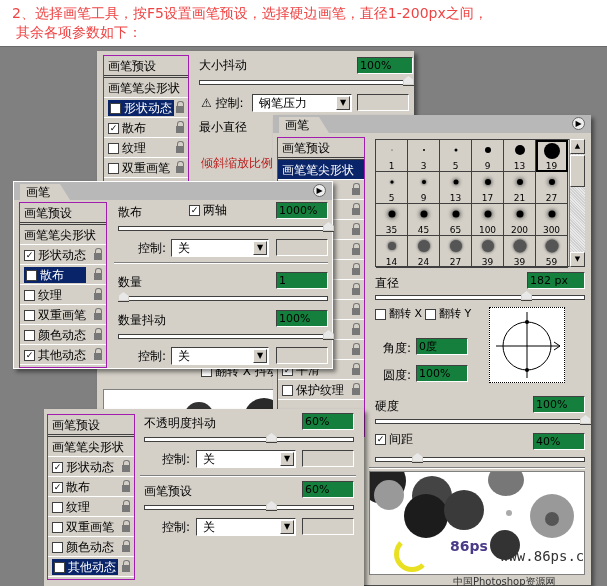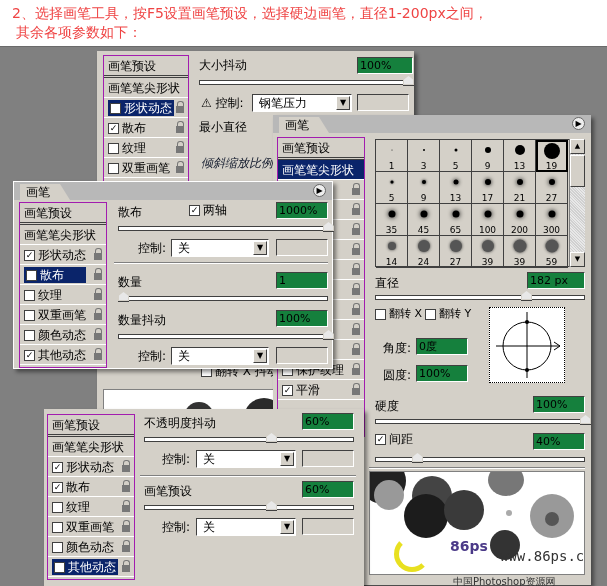--- a/index.html
+++ b/index.html
@@ -29,21 +29,21 @@
   .field.empty { background: #d4d0c8; }
   .slider { position: absolute; height: 5px; border: 1px solid #404040; background: #fff; }
   .thumb { position: absolute; top: -6px; width: 11px; height: 11px; background: #d4d0c8;
            clip-path: polygon(50% 0, 100% 45%, 100% 100%, 0 100%, 0 45%); border-bottom: 1px solid #404040; }
   .thumb::after { content: ""; position: absolute; inset: 1px; background: #e8e8e8; clip-path: polygon(50% 0, 100% 45%, 100% 100%, 0 100%, 0 45%); }
   .select { position: absolute; height: 18px; background: #fff; border: 1px solid; border-color: #404040 #fff #fff #404040;
             font-size: 12px; line-height: 16px; padding-left: 6px; }
   .select .arrow { position: absolute; right: 1px; top: 1px; width: 14px; height: 14px; background: #d4d0c8;
                    border: 1px solid; border-color: #fff #404040 #404040 #fff; font-size: 8px; line-height: 12px; text-align: center; }
   .divider { position: absolute; height: 2px; border-top: 1px solid #808080; border-bottom: 1px solid #fff; }
-  .muted { color: #0f172a; font-style: italic; }
+  .muted { color: #b91c1c; }
   .grid { position: absolute; border: 1px solid #404040; background: #d4d0c8; }
   .cell { position: absolute; width: 32px; height: 32px; border-right: 1px solid #404040; border-bottom: 1px solid #404040; }
   .cell .n { position: absolute; bottom: 0; left: 0; right: 0; text-align: center; font-size: 9px; line-height: 10px; }
   .cell .dot { position: absolute; left: 50%; top: 10px; border-radius: 50%; background: #000; transform: translate(-50%, -50%); }
   .cell.sel { outline: 2px solid #000; outline-offset: -2px; }
   .scroll { position: absolute; background: repeating-linear-gradient(45deg,#e8e8e8 0 1px,#d0d0d0 1px 2px); border-left: 1px solid #808080; }
   .sbtn { position: absolute; left: 0; width: 15px; height: 15px; background: #d4d0c8; border: 1px solid; border-color: #fff #404040 #404040 #fff; font-size: 7px; line-height: 13px; text-align: center; }
   .preview { position: absolute; background: #fff; overflow: hidden; border: 1px solid #808080; }
   .circ { position: absolute; border-radius: 50%; }
 </style>
@@ -111,22 +111,22 @@
         </div>
       <div class="sb-item">
           <span class="lock"></span>
         </div>
       <div class="sb-item">
           <span class="lock"></span>
         </div>
       <div class="sb-item">
           <span class="lock"></span>
         </div>
+      <div class="sb-item"><span class="cb">✓</span><span>平滑</span><span class="lock"></span></div>
       <div class="sb-item"><span class="cb"></span><span>保护纹理</span><span class="lock"></span></div>
-      <div class="sb-item"><span class="cb">✓</span><span>平滑</span><span class="lock"></span></div>
     </div>
 
     <div class="grid" style="left:102px; top:24px; width:196px; height:128px;">
       <div class="cell" style="left:0;top:0">
           <div class="dot" style="width:1px;height:1px"></div>
           <div class="n">1</div>
         </div>
       <div class="cell" style="left:32px;top:0">
           <div class="dot" style="width:2px;height:2px"></div>
           <div class="n">3</div>

